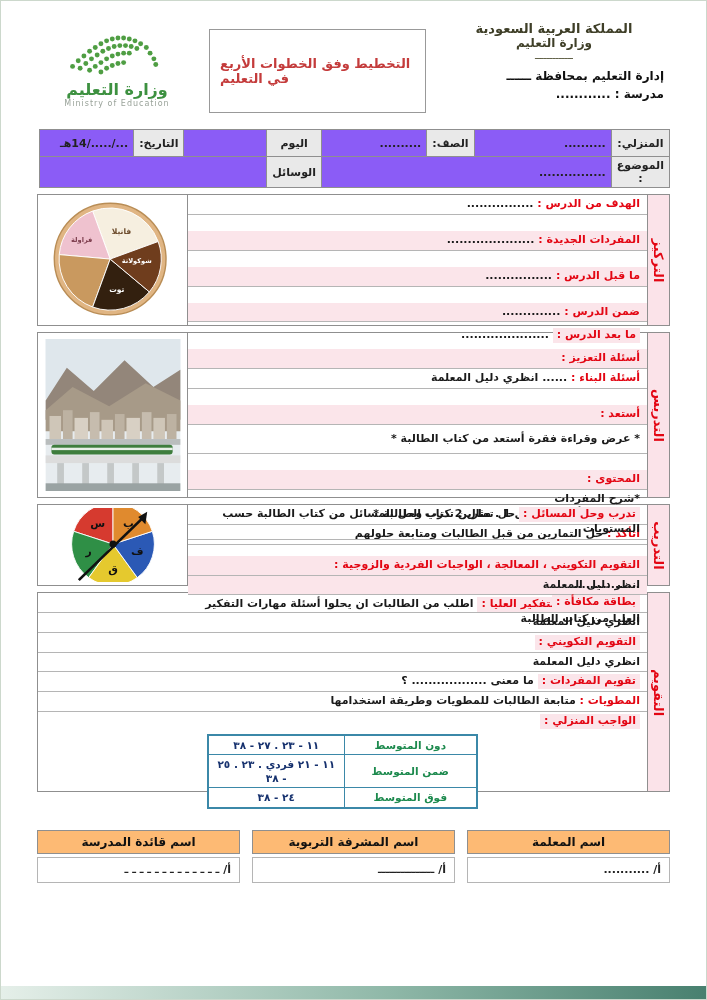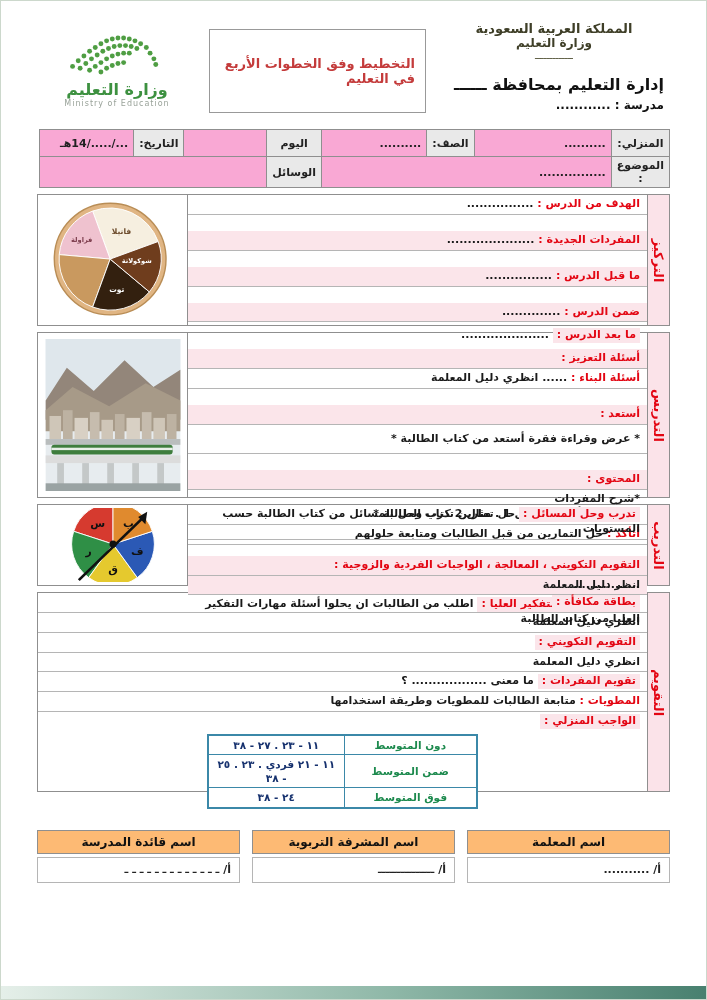--- a/index.html
+++ b/index.html
@@ -8,33 +8,33 @@
   .page { position:relative; width:707px; height:1000px; margin:0 auto; background:#fff;
           border:1px solid #ccd8cc; overflow:hidden; direction:rtl; }
   .title { margin-top:28px; text-align:center; color:#e30613; font-size:26px; font-weight:bold; }
 
   
   .header { margin:20px 36px 0; display:flex; gap:12px; height:100px; }
   .gov-box { width:232px; text-align:center; color:#3f3f28; }
   .calli1 { font-size:13px; font-weight:bold; letter-spacing:1px; }
   .calli2 { font-size:12px; font-weight:bold; }
   .calli-line { font-size:10px; color:#55553a; letter-spacing:2px; margin-bottom:3px;}
-  .admin-line { font-size:16px; font-weight:bold; color:#111; text-align:right; padding-right:6px; margin-top:14px;}
+  .admin-line { font-size:12px; font-weight:bold; color:#111; text-align:right; padding-right:6px; margin-top:8px;}
   .school-line { font-size:12px; font-weight:bold; color:#111; text-align:right; padding-right:6px; margin-top:4px;}
   .center-box { flex:1; border:1px solid #999; margin:8px 0; display:flex; align-items:center; justify-content:center;
-                color:#c43b3b; font-size:13px; font-weight:bold; text-align:right; padding:15px 10px;}
+                color:#c43b3b; font-size:13px; font-weight:bold; text-align:left; padding:15px 10px;}
   .logo-box { width:160px; display:flex; flex-direction:column; align-items:center; justify-content:center; }
   .logo-ar { color:#3d9140; font-weight:bold; font-size:16px; margin-top:2px;}
   .logo-en { color:#9aa39a; font-size:8px; letter-spacing:1px; }
 
   
   table.info { width:631px; margin:8px 36px 0; border-collapse:collapse; direction:rtl; }
   table.info td { border:1px solid #8f8f8f; height:27px; font-size:11px; font-weight:bold; padding:2px 5px; color:#222;}
   td.lab { background:#e9e9e9; text-align:center; }
-  td.val { background:#f9a8d4; }
+  td.val { background:#8b5cf6; }
   .red-dots { color:#8a1414; }
 
   
   .main { margin:6px 36px 0; }
   .section { display:flex; direction:rtl; border:1px solid #8f8f8f; margin-bottom:6px; background:#fff; }
   .side-strip { width:22px; background:#fbe3e9; border-left:1px solid #8f8f8f; display:flex; align-items:center; justify-content:center; }
   .vlabel { transform:rotate(90deg); color:#e30613; font-weight:bold; font-size:13px; white-space:nowrap; }
   .content { flex:1; display:flex; direction:ltr; }
   .img-col { width:150px; border-right:1px solid #8f8f8f; display:flex; align-items:center; justify-content:center; padding:3px; }
   .rows { flex:1; direction:rtl; display:flex; flex-direction:column; }

